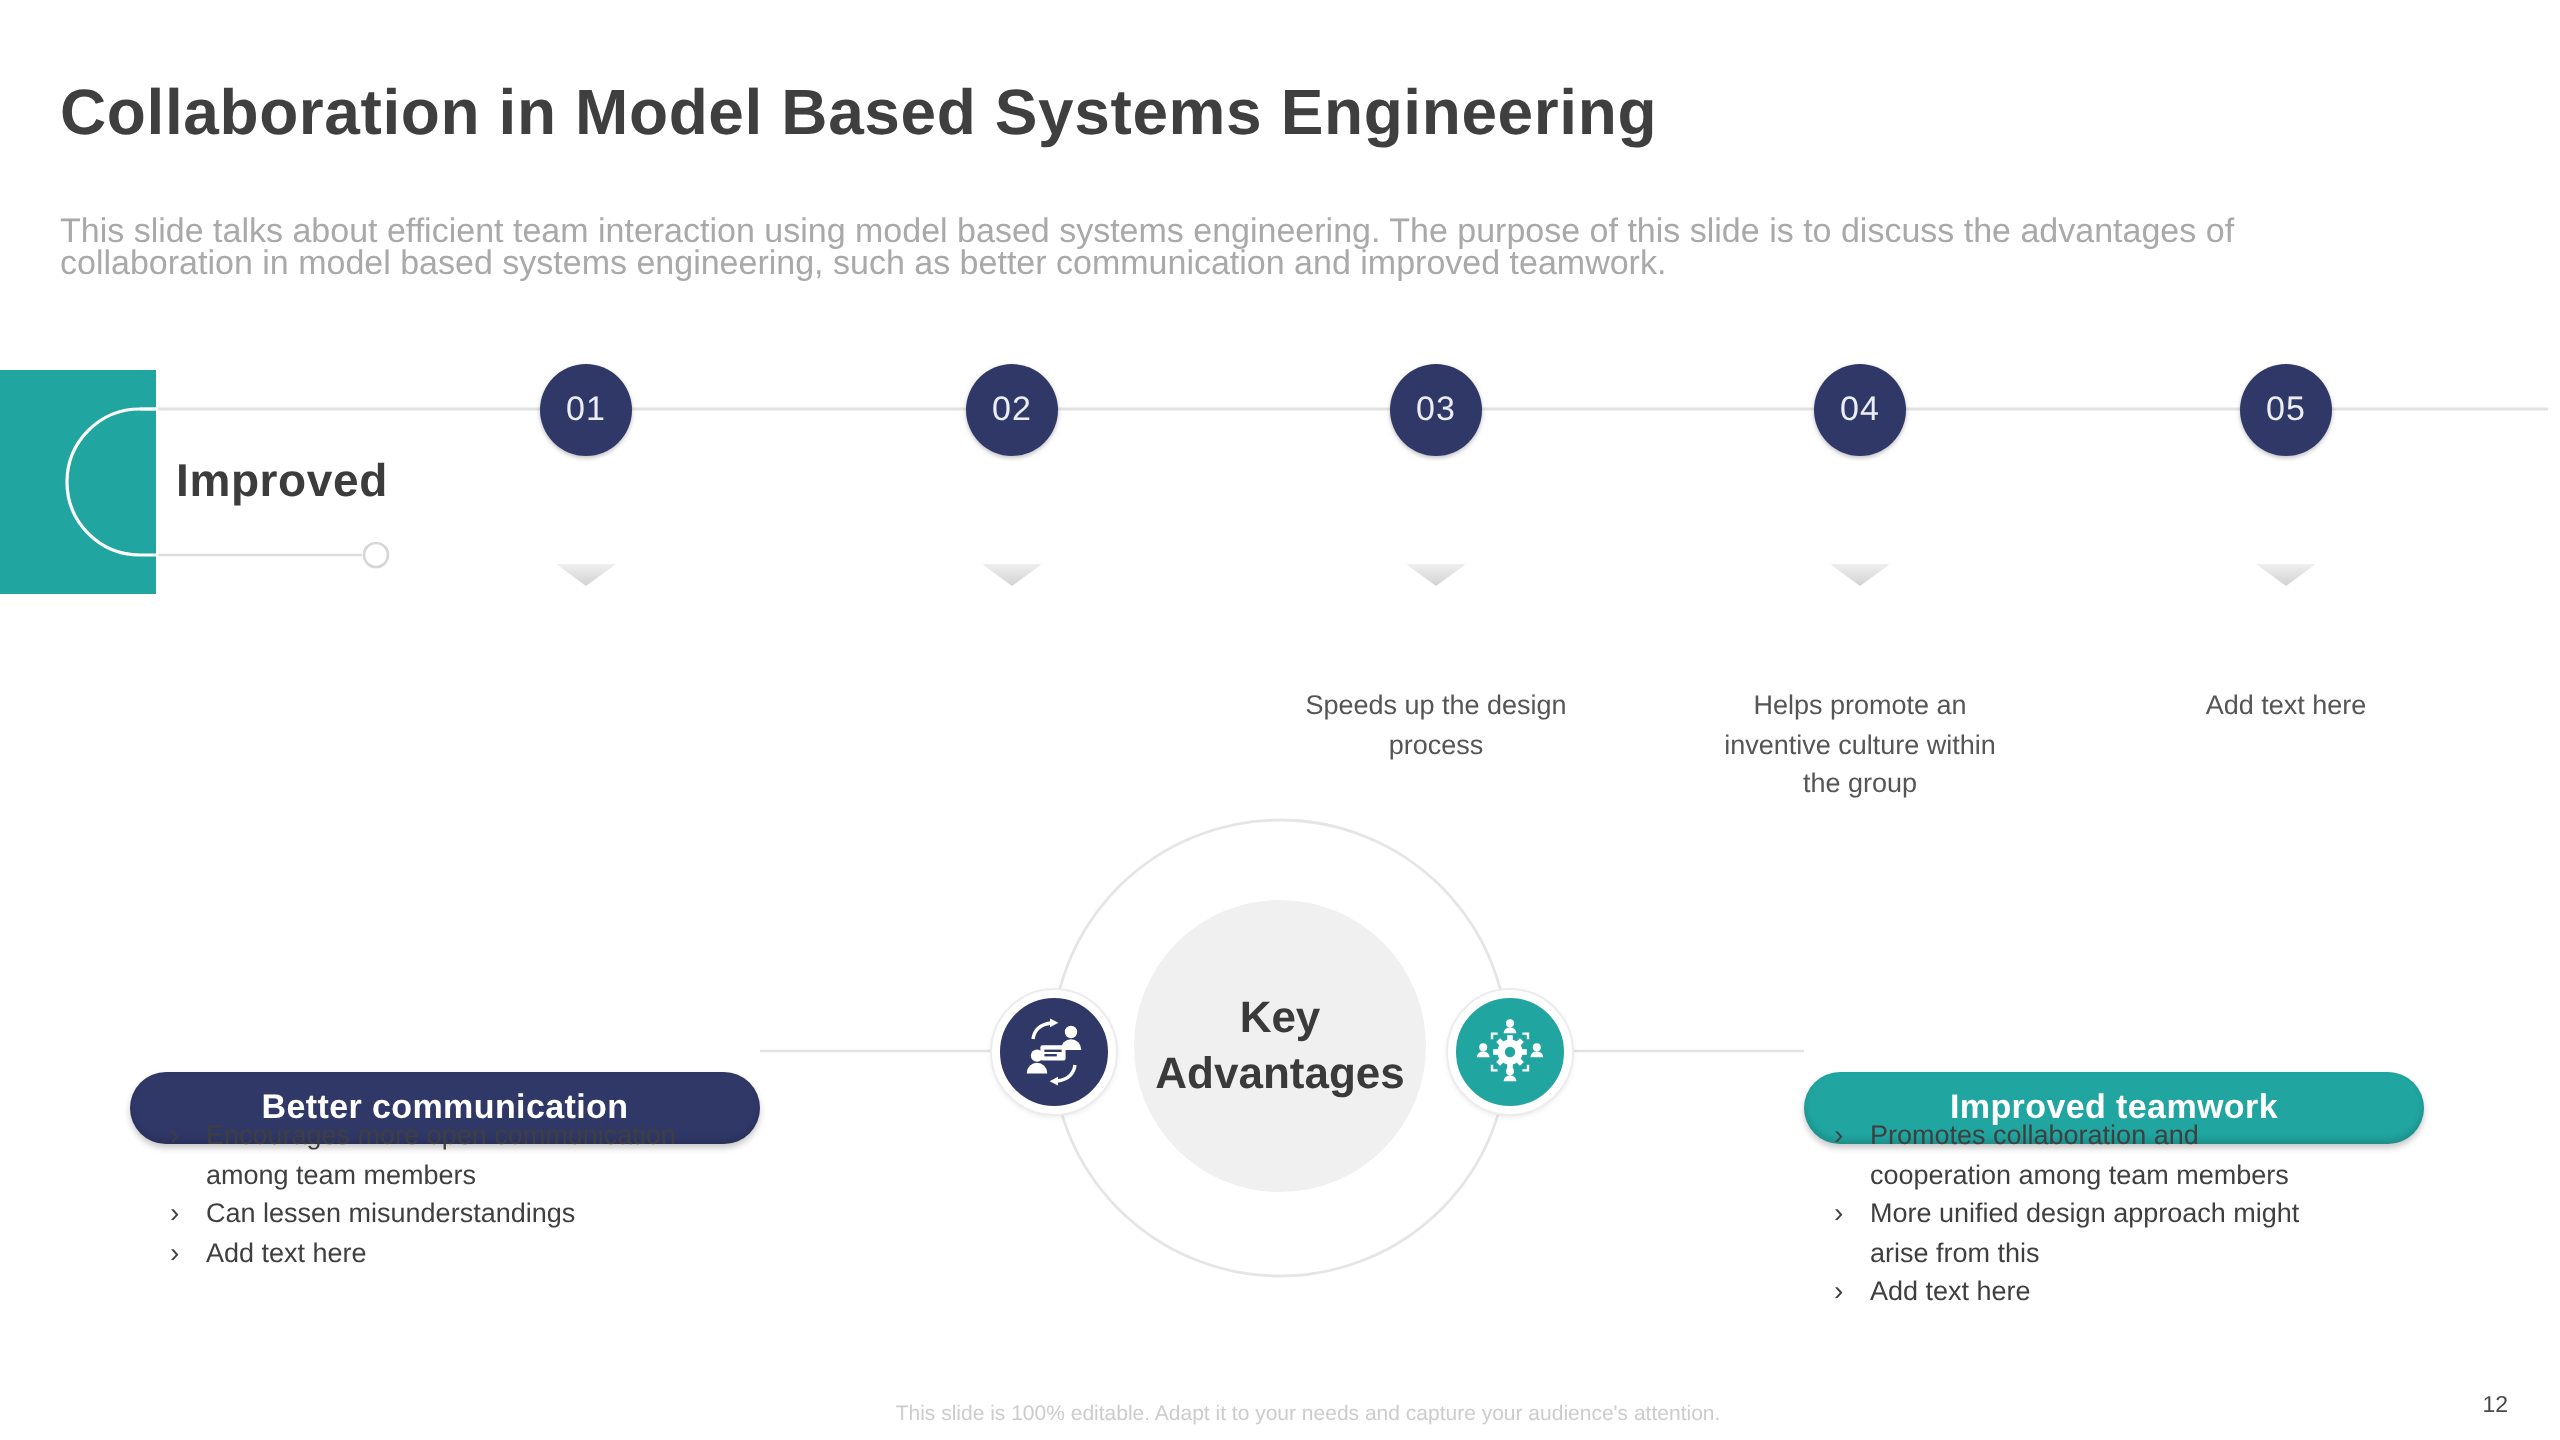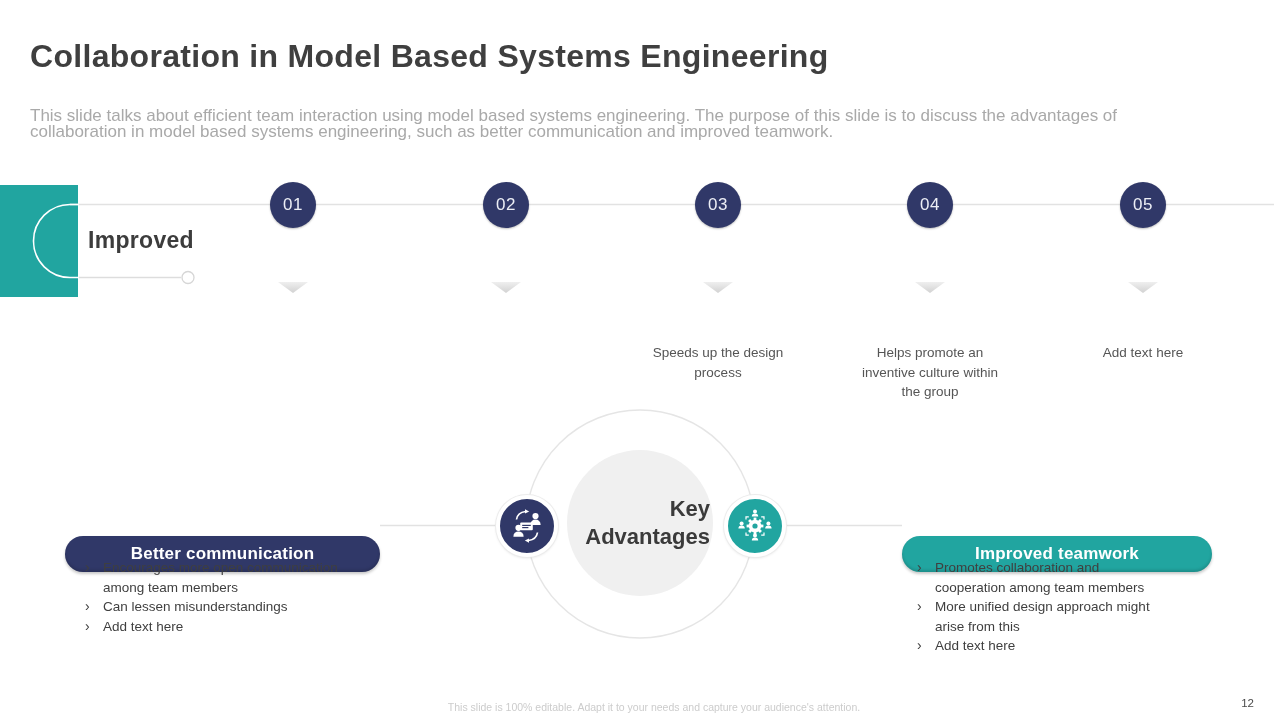--- a/index.html
+++ b/index.html
@@ -42,21 +42,21 @@
     clip-path:polygon(0 0,100% 0,50% 100%);
   }
   .step-text{
     margin-top:6px;font-size:13.5px;line-height:19.5px;color:#555555;text-align:center;
   }
 
   
   .hub-inner-circle{
     left:567px;top:450px;width:146px;height:146px;border-radius:50%;
     background:#f0f0f0;z-index:3;
-    display:flex;align-items:center;justify-content:center;text-align:right;
+    display:flex;align-items:center;justify-content:center;text-align:center;
   }
   .hub-title{width:140px;font-size:22px;line-height:28px;font-weight:bold;color:#3a3a3a;}
   .hub-icon{
     width:54px;height:54px;border-radius:50%;z-index:4;
     border:4px solid #ffffff;box-shadow:0 0 0 1px #ececec,0 1px 3px rgba(0,0,0,.12);
     display:flex;align-items:center;justify-content:center;
   }
   .hub-icon.navy{left:496px;top:495px;background:#303868;}
   .hub-icon.teal{left:724px;top:495px;background:#21a5a0;}
   .hub-icon svg{width:40px;height:40px;display:block;}

